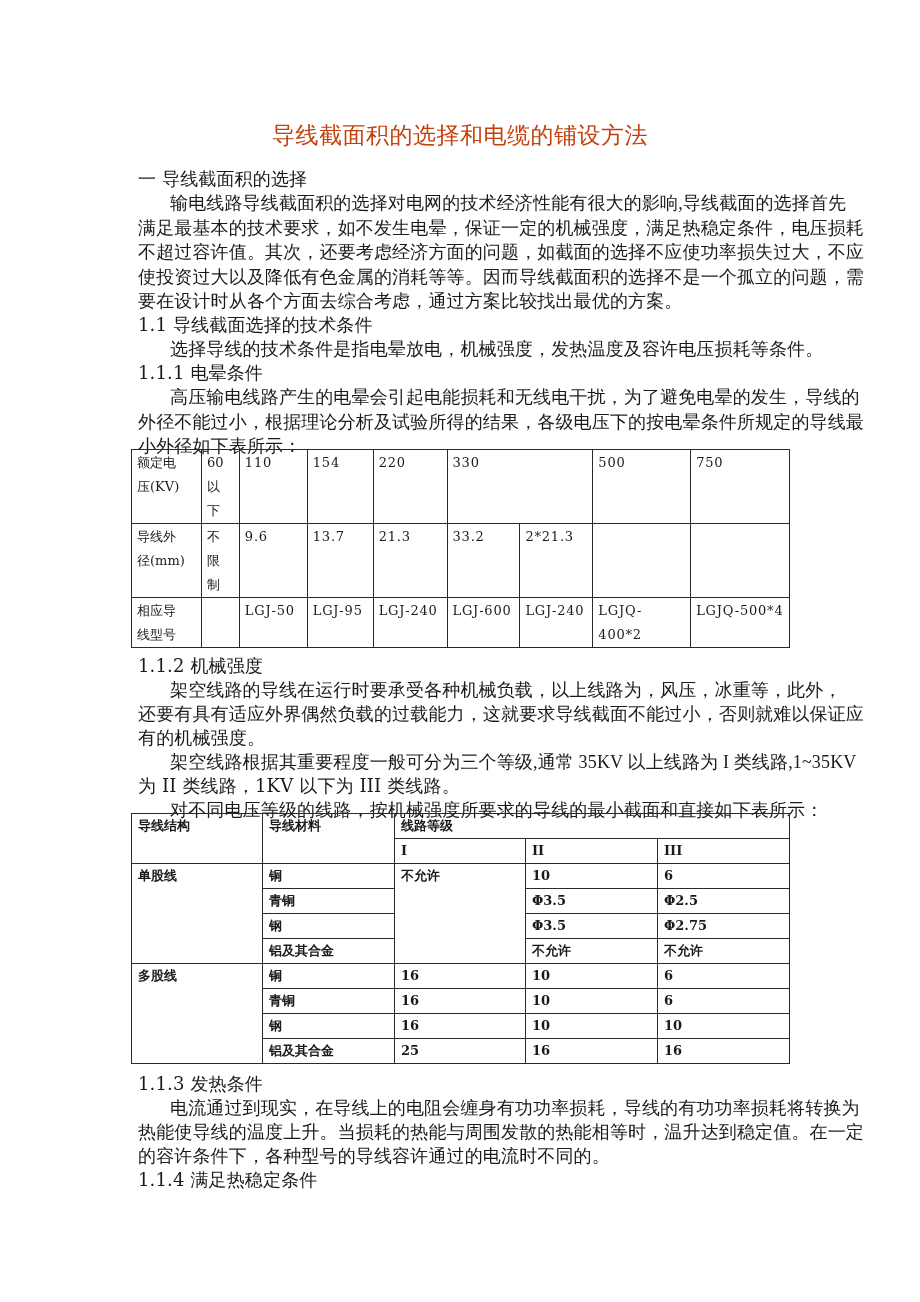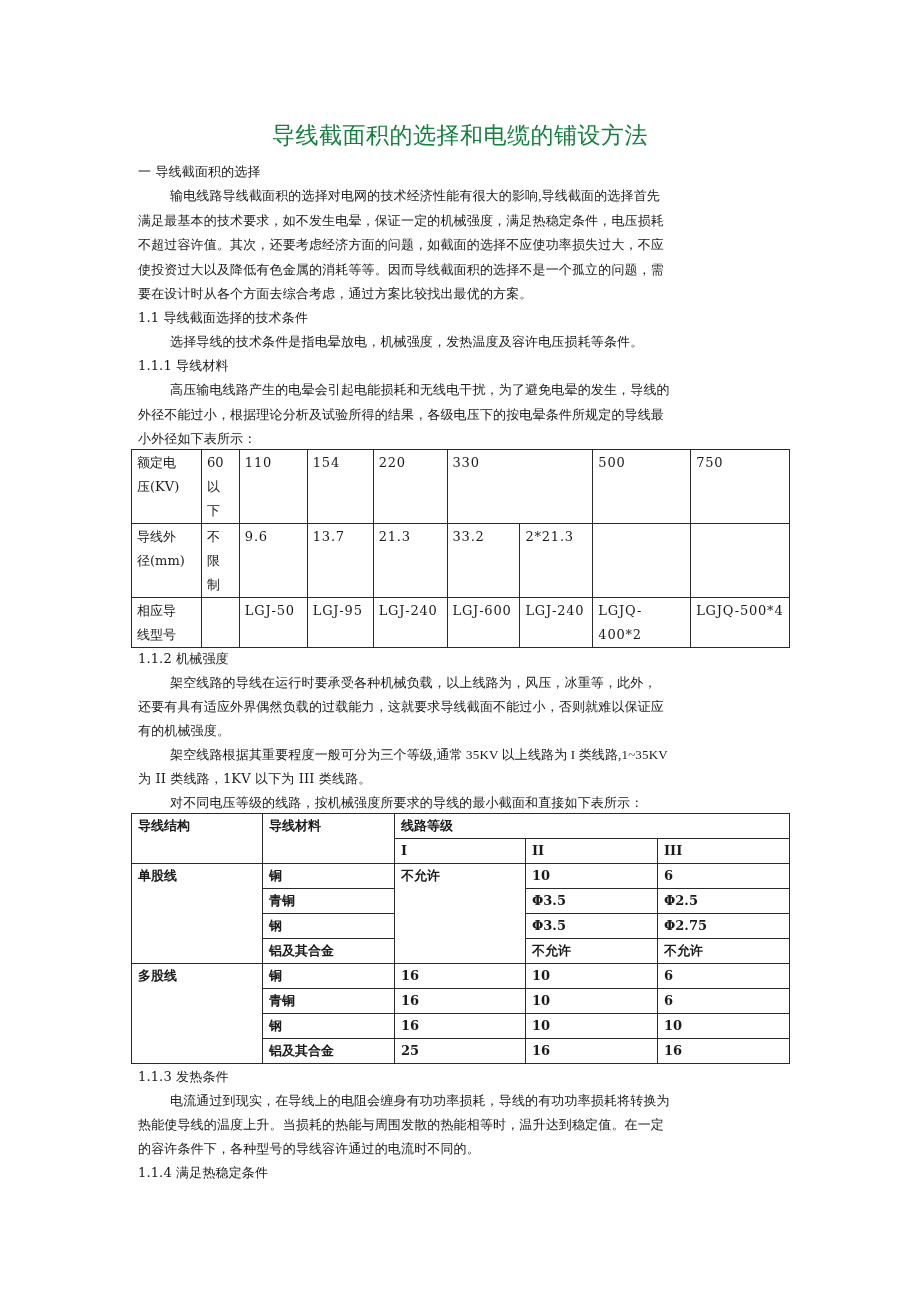--- a/index.html
+++ b/index.html
@@ -4,27 +4,28 @@
 <style>
   html, body { margin: 0; padding: 0; background: #ffffff; }
   body {
     width: 920px; height: 1302px; position: relative; overflow: hidden;
     font-family: "DejaVu Serif", "Liberation Serif", serif;
     color: #1a1a1a;
   }
   .page { position: absolute; left: 0; top: 0; width: 920px; height: 1302px; }
   .title {
     position: absolute; left: 0; width: 920px; top: 118px;
-    text-align: center; font-size: 23px; line-height: 34px; color: #15803d;
+    text-align: center; font-size: 23px; line-height: 34px; color: #c2410c;
     letter-spacing: 0.5px;
   }
   .line {
     position: absolute; left: 138px; width: 652px;
-    font-size: 13px; line-height: 24px; white-space: nowrap;
+    font-size: 18px; line-height: 24px; white-space: nowrap;
     letter-spacing: 0.15px;
+    margin-top: 7px;
   }
   .indent { left: 170px; width: 620px; font-family: Liberation Serif, serif; }
   table { position: absolute; border-collapse: collapse; font-size: 13px; }
   td {
     border: 1px solid #2a2a2a; vertical-align: top; padding: 2px 5px 0 5px;
     line-height: 24px; text-align: left;
   }
   .t1 { left: 131px; top: 449px; width: 659px; }
   .t1 td { padding-top: 1px; }
   .t2 { left: 131px; top: 813px; width: 659px; }
@@ -41,21 +42,21 @@
   <div class="line" style="top:160px">一  导线截面积的选择</div>
   <div class="line indent" style="top:184px">输电线路导线截面积的选择对电网的技术经济性能有很大的影响,导线截面的选择首先</div>
   <div class="line" style="top:209px">满足最基本的技术要求，如不发生电晕，保证一定的机械强度，满足热稳定条件，电压损耗</div>
   <div class="line" style="top:233px">不超过容许值。其次，还要考虑经济方面的问题，如截面的选择不应使功率损失过大，不应</div>
   <div class="line" style="top:258px">使投资过大以及降低有色金属的消耗等等。因而导线截面积的选择不是一个孤立的问题，需</div>
   <div class="line" style="top:282px">要在设计时从各个方面去综合考虑，通过方案比较找出最优的方案。</div>
 
   <div class="line" style="top:306px">1.1 导线截面选择的技术条件</div>
   <div class="line indent" style="top:330px">选择导线的技术条件是指电晕放电，机械强度，发热温度及容许电压损耗等条件。</div>
 
-  <div class="line" style="top:354px">1.1.1 导线材料</div>
+  <div class="line" style="top:354px">1.1.1 电晕条件</div>
   <div class="line indent" style="top:378px">高压输电线路产生的电晕会引起电能损耗和无线电干扰，为了避免电晕的发生，导线的</div>
   <div class="line" style="top:403px">外径不能过小，根据理论分析及试验所得的结果，各级电压下的按电晕条件所规定的导线最</div>
   <div class="line" style="top:427px">小外径如下表所示：</div>
 
   <table class="t1">
     <colgroup>
       <col style="width:70px">
         <col style="width:38px">
         <col style="width:68px">
         <col style="width:66px">

